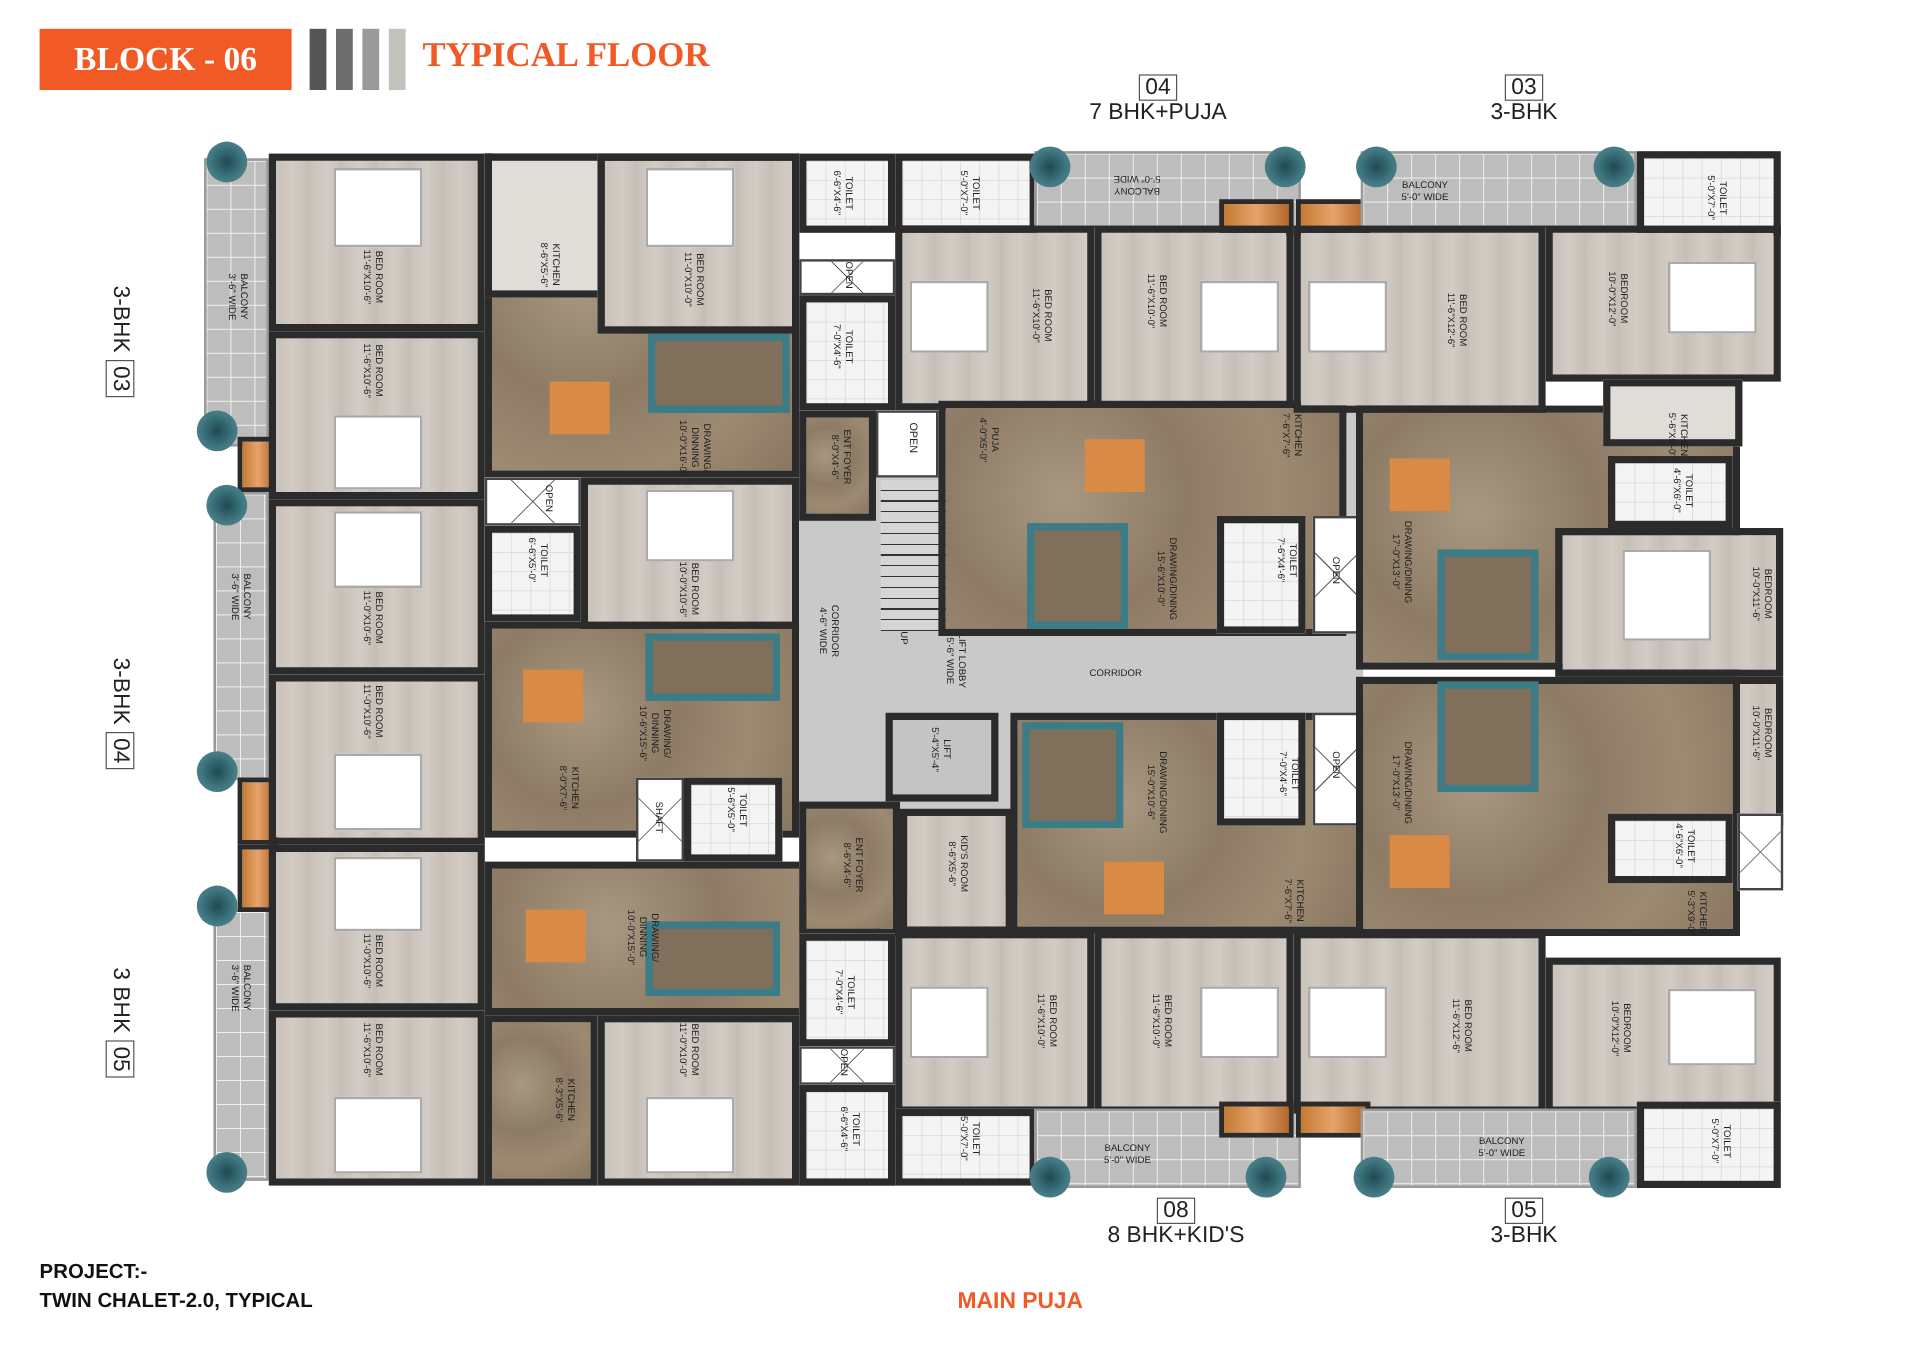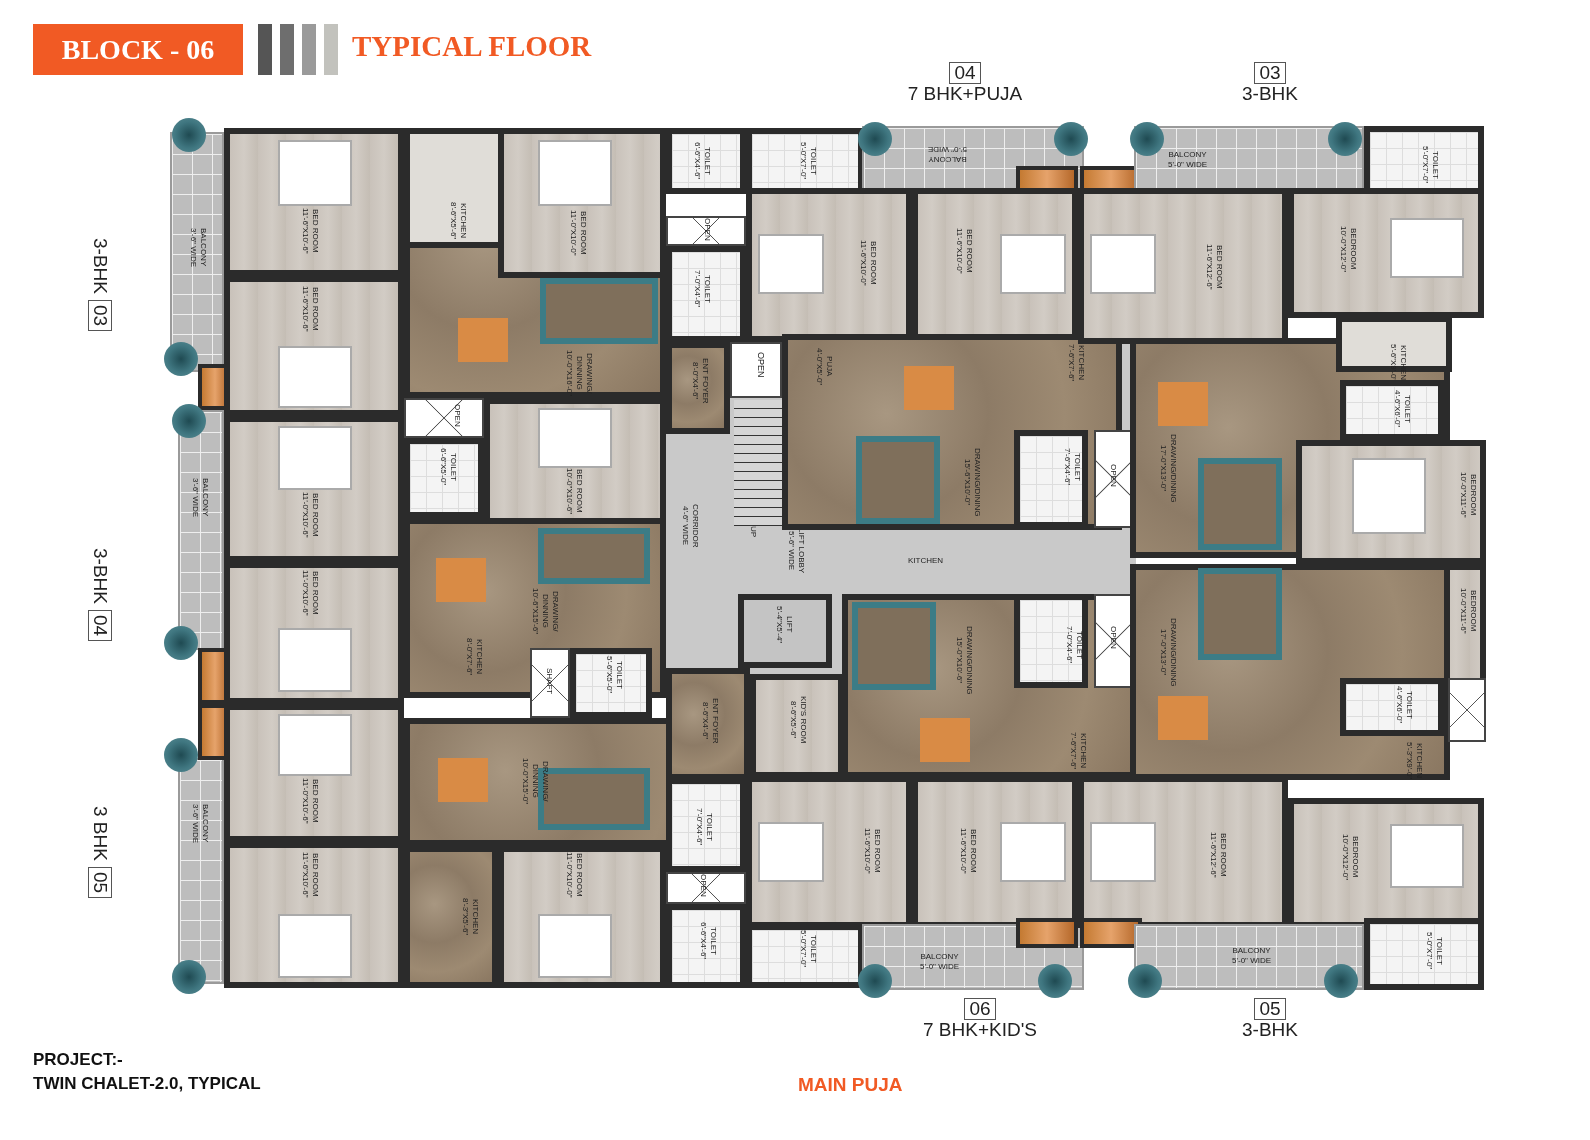--- a/index.html
+++ b/index.html
@@ -57,22 +57,22 @@
 <div class="abs vlbl" style="left:88px;top:548px;">
   <span>3-BHK</span>
   <span class="vnum">04</span>
 </div>
 <div class="abs vlbl" style="left:88px;top:806px;">
   <span>3 BHK</span>
   <span class="vnum">05</span>
 </div>
 
 <div class="abs unit-lbl" style="left:890px;top:998px;width:180px;">
-  <span class="unit-num">06</span><br>
-  <span>7 BHK+KID'S</span>
+  <span class="unit-num">08</span><br>
+  <span>8 BHK+KID'S</span>
 </div>
 <div class="abs unit-lbl" style="left:1210px;top:998px;width:120px;">
   <span class="unit-num">05</span><br>
   <span>3-BHK</span>
 </div>
 
 <div class="abs plan">
 
   <div class="abs balc" style="left:2px;top:14px;width:54px;height:240px;"></div>
   <div class="rl rv" style="left:20px;top:110px;">BALCONY
@@ -207,21 +207,21 @@
   <div class="rl rv" style="left:522px;top:240px;">ENT FOYER
 8'-0"X4'-6"</div>
   <div class="room open" style="left:562px;top:224px;width:52px;height:56px;background-image:none;"></div>
   <div class="rl rv" style="left:588px;top:234px;font-size:9px;">OPEN</div>
   <div class="stair" style="left:566px;top:282px;width:120px;height:126px;"></div>
   <div class="rl rv" style="left:580px;top:408px;">UP</div>
   <div class="rl rv" style="left:512px;top:386px;">CORRIDOR
 4'-6" WIDE</div>
   <div class="rl rv" style="left:618px;top:410px;">LIFT LOBBY
 5'-6" WIDE</div>
-  <div class="rl" style="left:740px;top:438px;">KITCHEN</div>
+  <div class="rl" style="left:740px;top:438px;">CORRIDOR</div>
   <div class="room" style="left:570px;top:476px;width:94px;height:74px;background:#c4c4c4;"></div>
   <div class="rl rv" style="left:606px;top:488px;">LIFT
 5'-4"X5'-4"</div>
 
   <div class="room floor" style="left:614px;top:216px;width:340px;height:196px;"></div>
   <div class="rl rv" style="left:646px;top:230px;">PUJA
 4'-0"X5'-0"</div>
   <div class="table" style="left:736px;top:248px;"></div>
   <div class="sofa" style="left:688px;top:318px;width:84px;height:88px;"></div>
   <div class="rl rv" style="left:794px;top:330px;">DRAWING/DINING

